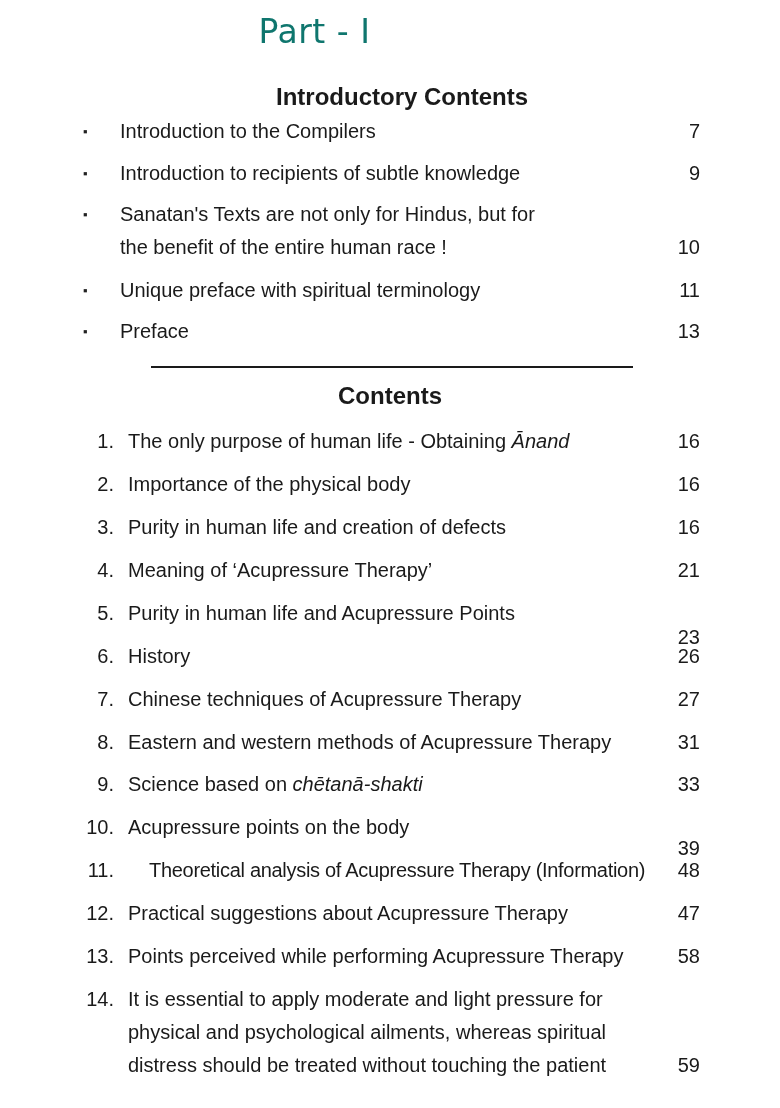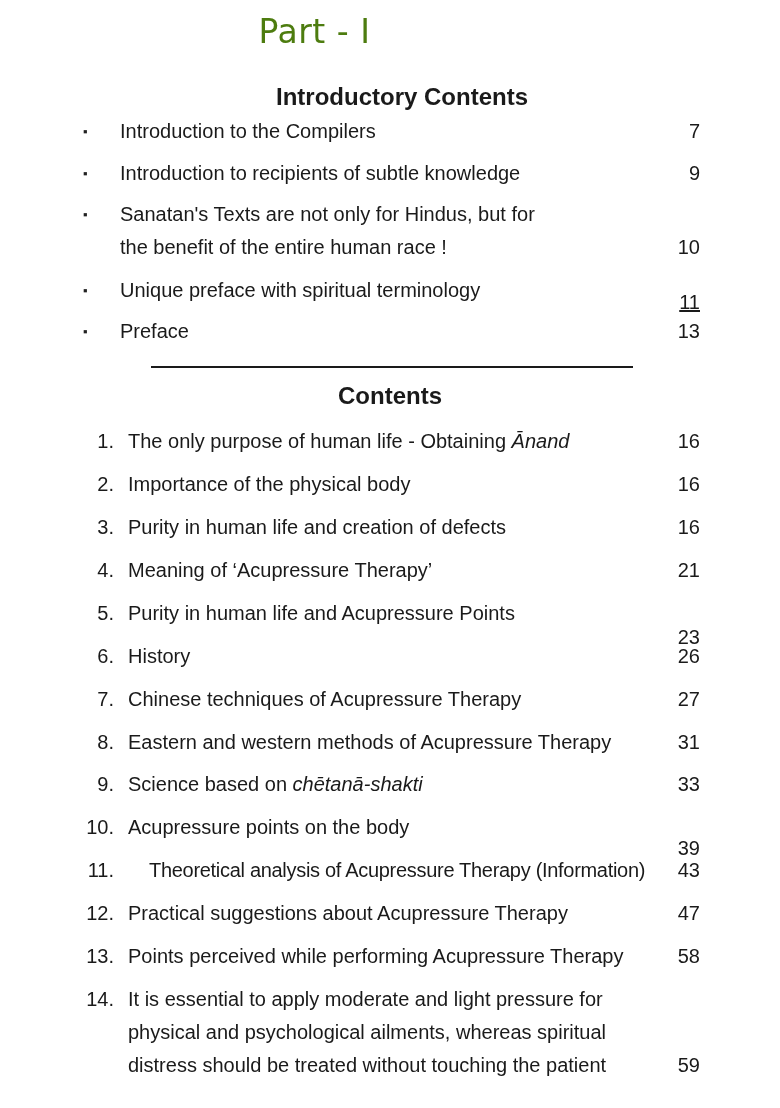--- a/index.html
+++ b/index.html
@@ -1,19 +1,19 @@
 <!DOCTYPE html>
 <html><head>
 <meta charset="utf-8">
 <style>
   html, body { margin: 0; padding: 0; background: #ffffff; }
   body { width: 780px; height: 1108px; position: relative; overflow: hidden;
          font-family: "Liberation Sans", sans-serif; color: #1a1a1a; }
   .part-title { position: absolute; top: 12px; left: 0; width: 629px; text-align: center;
-                font-family: "DejaVu Sans", sans-serif; font-size: 33px; color: #4d7c0f; letter-spacing: 0.5px; }
+                font-family: "DejaVu Sans", sans-serif; font-size: 33px; color: #0f766e; letter-spacing: 0.5px; }
   .section-title { position: absolute; left: 0; width: 780px; text-align: center;
                    font-weight: bold; font-size: 24px; color: #1a1a1a; }
   .intro-title { top: 83px; margin-left: 12px; }
   .contents-title { top: 382px; }
   .divider { position: absolute; top: 366px; left: 151px; width: 482px; height: 2px; background: #1a1a1a; }
   .row { position: absolute; font-size: 20px; line-height: 33px; }
   .bullet { position: absolute; left: 83px; width: 16px; font-size: 13px; font-weight: bold; color: #222; }
   .intro-text { position: absolute; left: 120px; white-space: nowrap; }
   .num { position: absolute; width: 34px; text-align: right; white-space: nowrap; }
   .ctext { position: absolute; left: 128px; white-space: nowrap; }
@@ -40,21 +40,21 @@
   </div>
   <div class="row-wrap" style="top:198px;">
     <span class="bullet row" style="top:0;">▪</span>
     <span class="intro-text row" style="top:0;">Sanatan's Texts are not only for Hindus, but for</span>
     <span class="intro-text row" style="top:33px;">the benefit of the entire human race !</span>
     <span class="page row" style="top:33px;">10</span>
   </div>
   <div class="row-wrap" style="top:274px;">
     <span class="bullet row" style="top:0;">▪</span>
     <span class="intro-text row" style="top:0;">Unique preface with spiritual terminology</span>
-    <span class="page row" style="top:12px;text-decoration:underline;">11</span>
+    <span class="page row" style="top:0;">11</span>
   </div>
   <div class="row-wrap" style="top:315px;">
     <span class="bullet row" style="top:0;">▪</span>
     <span class="intro-text row" style="top:0;">Preface</span>
     <span class="page row" style="top:0;">13</span>
   </div>
 </div>
 
 <div class="divider"></div>
 <div class="section-title contents-title">Contents</div>
@@ -106,21 +106,21 @@
     <span class="page row" style="top:0;">33</span>
   </div>
   <div class="row-wrap" style="top:811px;">
     <span class="num row" style="left:80px;top:0;">10.</span>
     <span class="ctext row" style="top:0;">Acupressure points on the body</span>
     <span class="page row" style="top:0;margin-top:21px;">39</span>
   </div>
   <div class="row-wrap" style="top:854px;">
     <span class="num row" style="left:80px;top:0;">11.</span>
     <span class="ctext row" style="top:0;letter-spacing:-0.3px;margin-left:21px;">Theoretical analysis of Acupressure Therapy (Information)</span>
-    <span class="page row" style="top:0;">43</span>
+    <span class="page row" style="top:0;">48</span>
   </div>
   <div class="row-wrap" style="top:897px;">
     <span class="num row" style="left:80px;top:0;">12.</span>
     <span class="ctext row" style="top:0;">Practical suggestions about Acupressure Therapy</span>
     <span class="page row" style="top:0;">47</span>
   </div>
   <div class="row-wrap" style="top:940px;">
     <span class="num row" style="left:80px;top:0;">13.</span>
     <span class="ctext row" style="top:0;">Points perceived while performing Acupressure Therapy</span>
     <span class="page row" style="top:0;">58</span>

